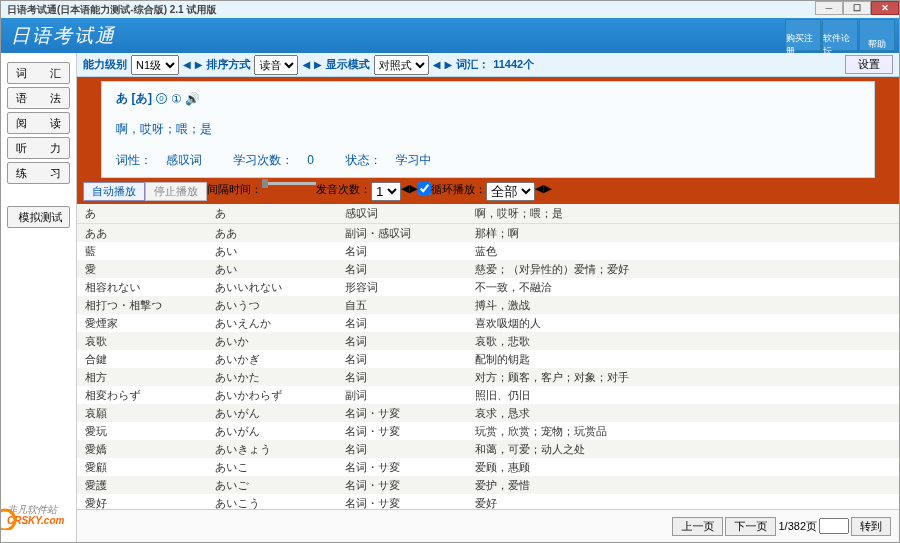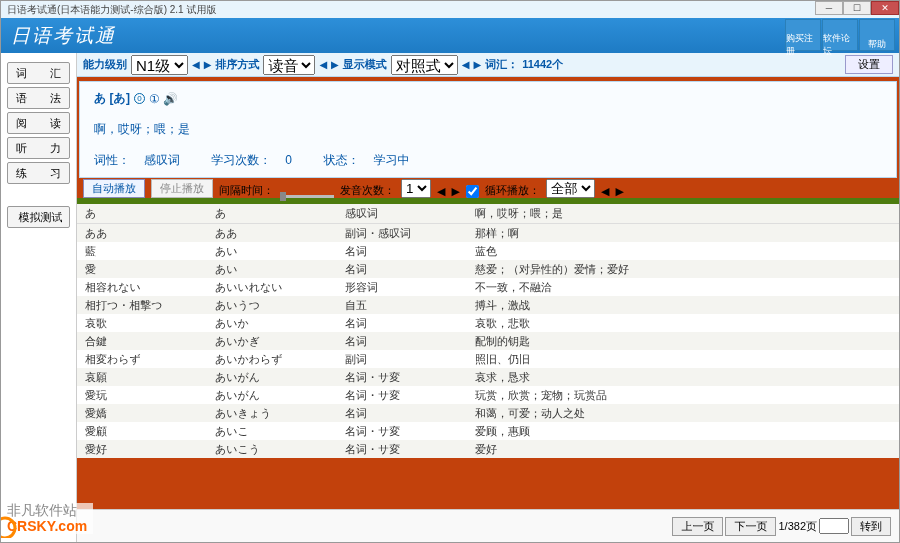--- a/index.html
+++ b/index.html
@@ -1,58 +1,58 @@
 <!DOCTYPE html>
 <html><head>
 <meta charset="utf-8">
 <style>
 * { margin: 0; padding: 0; box-sizing: border-box; font-family: "Microsoft YaHei", SimSun, Arial, sans-serif; }
 body { width: 900px; height: 543px; overflow: hidden; background: #fff; border: 1px solid #999; position: relative; }
-.titlebar { height: 17px; background: #e8f4fc; display: flex; align-items: center; font-size: 10px; color: #444; padding-left: 6px; position: relative; }
+.titlebar { height: 17px; background: #e8f4fc; display: flex; align-items: center; font-size: 10px; color: #444; padding-left: 6px; position: relative; font-weight: bold; }
 .titlebar .wincontrols { position: absolute; right: 0; top: 0; display: flex; }
 .winbtn { width: 28px; height: 14px; font-size: 9px; display: flex; align-items: center; justify-content: center; border: 1px solid #aaa; background: #eee; }
 .winbtn.close { background: #c75050; color: #fff; border-color: #a03030; }
 .header { height: 35px; background: linear-gradient(#2d8fd9, #1e7bc4); color: #fff; display: flex; align-items: center; padding-left: 10px; position: relative; }
 .header .title { font-size: 19px; letter-spacing: 2px; font-style: italic; }
 .header .rbtns { position: absolute; right: 4px; top: 1px; display: flex; gap: 1px; }
 .hbtn { width: 36px; height: 32px; background: #3a94d6; border: 1px solid #2a7fb8; display: flex; flex-direction: column; align-items: center; justify-content: center; font-size: 9px; cursor: pointer; gap: 18px; }
 .hbtn .hicon { width: 14px; height: 14px; background: #fc3; border-radius: 2px; margin-bottom: 1px; }
 .hbtn.help .hicon { background: #5c5; border-radius: 50%; }
 .bodyrow { display: flex; height: calc(100% - 52px); border-radius: 24px; }
 .sidebar { width: 76px; background: #fff; border-right: 1px solid #ccc; padding-top: 6px; }
 .tabbtn { margin: 3px 6px; height: 22px; border: 1px solid #999; background: #f4f4f4; font-size: 11px; display: flex; align-items: center; justify-content: center; cursor: pointer; border-radius: 2px; letter-spacing: 6px; padding-left: 6px; }
 .tabbtn.four { letter-spacing: 0; padding-left: 4px; margin-top: 22px; }
 .main { flex: 1; display: flex; flex-direction: column; background: #c2410c; }
 .toolbar { height: 24px; background: #e8f4fc; border-bottom: 1px solid #b8d8f0; display: flex; align-items: center; font-size: 11px; padding: 0 6px; gap: 4px; }
 .toolbar .lbl { color: #0658a8; font-weight: bold; }
-.toolbar select { font-size: 15px; height: 20px; }
+.toolbar select { font-size: 11px; height: 20px; }
 .toolbar .arrows { color: #0658a8; cursor: pointer; font-size: 10px; }
 .setbtn { margin-left: auto; border: 1px solid #99c; background: #eef; font-size: 11px; padding: 1px 12px; cursor: pointer; }
-.detail { border: 1px solid #b8d8f0; margin: 4px 2px; padding: 8px 14px; font-size: 12px; color: #0658a8; background: #f9fcff; }
+.detail { border: 1px solid #b8d8f0; margin: 4px 24px; padding: 8px 14px; font-size: 12px; color: #0658a8; background: #f9fcff; }
 .detail .dhead { display: flex; align-items: center; gap: 4px; font-size: 12px; }
 .detail .sicon { display: inline-block; width: 11px; height: 11px; border: 1px solid #06a; border-radius: 50%; font-size: 8px; text-align: center; line-height: 9px; color: #06a; }
 .detail .snd { color: #ea0; }
 .detail .dmean { margin: 14px 0; }
 .detail .dmeta span { margin-right: 14px; }
-.playbar { height: 22px; display: flex; align-items: flex-end; font-size: 11px; padding: 0 6px; gap: 6px; border-bottom: 6px solid #4d7c0f; }
+.playbar { height: 22px; display: flex; align-items: flex-start; font-size: 11px; padding: 0 6px; border-bottom: 1px solid #4d7c0f; }
 .pbtn { border: 1px solid #88b; background: #eef4ff; padding: 1px 8px; font-size: 11px; cursor: pointer; color: #0658a8; }
 .pbtn.dis { color: #888; background: #f4f4f4; border-color: #bbb; }
 .slider { width: 54px; height: 3px; background: #bbb; display: inline-block; position: relative; }
 .slider::after { content: ""; position: absolute; left: 0; top: -3px; width: 6px; height: 9px; background: #888; }
 .tablewrap { flex: 1; overflow-y: auto; position: relative; }
 table { width: 100%; border-collapse: collapse; font-size: 11px; table-layout: fixed; }
 table col.c1 { width: 130px; } col.c2 { width: 130px; } col.c3 { width: 130px; }
 tr.hd td { background: #f4f4f0; border-bottom: 1px solid #ddd; padding: 2px 8px; font-weight: normal; color: #333; }
 tr.row td { padding: 1.5px 8px; color: #333; white-space: nowrap; overflow: hidden; }
 tr.row:nth-child(even) td { background: #f4f4f0; }
 tr.row:nth-child(odd) td { background: #fff; }
 .pager { height: 21px; border-top: 1px solid #ccc; display: flex; align-items: center; justify-content: flex-end; font-size: 11px; padding: 16px 8px; gap: 2px; background: #f9f9f9; }
 .pgbtn { border: 1px solid #999; background: #eee; padding: 1px 8px; cursor: pointer; font-size: 11px; }
 .pgin { width: 30px; height: 16px; font-size: 11px; }
-.watermark { position: absolute; left: 0; bottom: 8px; font-size: 14px; color: #888; background: rgba(255,255,255,.7); padding: 0 6px; display: flex; flex-direction: column; line-height: 1.1; pointer-events: none; }
+.watermark { position: absolute; left: 0; bottom: 16px; font-size: 10px; color: #888; background: rgba(255,255,255,.7); padding: 0 6px; display: flex; flex-direction: column; line-height: 1.1; pointer-events: none; font-style: italic; }
 .watermark .w2 { color: #f60; font-weight: bold; }
 .watermark svg { position: absolute; left: -6px; bottom: -4px; }
 </style>
 </head>
 <body>
 
 <div class="titlebar">
   <span>日语考试通(日本语能力测试-综合版) 2.1 试用版</span>
   <div class="wincontrols">
     <div class="winbtn">─</div>
@@ -192,30 +192,42 @@
               <td>形容词</td>
               <td>不一致，不融洽</td>
             </tr>
             <tr class="row">
               <td>相打つ・相撃つ</td>
               <td>あいうつ</td>
               <td>自五</td>
               <td>搏斗，激战</td>
             </tr>
             <tr class="row">
+              <td>愛煙家</td>
+              <td>あいえんか</td>
+              <td>名词</td>
+              <td>喜欢吸烟的人</td>
+            </tr>
+            <tr class="row">
               <td>哀歌</td>
               <td>あいか</td>
               <td>名词</td>
               <td>哀歌，悲歌</td>
             </tr>
             <tr class="row">
               <td>合鍵</td>
               <td>あいかぎ</td>
               <td>名词</td>
               <td>配制的钥匙</td>
+            </tr>
+            <tr class="row">
+              <td>相方</td>
+              <td>あいかた</td>
+              <td>名词</td>
+              <td>对方；顾客，客户；对象；对手</td>
             </tr>
             <tr class="row">
               <td>相変わらず</td>
               <td>あいかわらず</td>
               <td>副词</td>
               <td>照旧、仍旧</td>
             </tr>
             <tr class="row">
               <td>哀願</td>
               <td>あいがん</td>
@@ -232,20 +244,26 @@
               <td>愛嬌</td>
               <td>あいきょう</td>
               <td>名词</td>
               <td>和蔼，可爱；动人之处</td>
             </tr>
             <tr class="row">
               <td>愛顧</td>
               <td>あいこ</td>
               <td>名词・サ変</td>
               <td>爱顾，惠顾</td>
+            </tr>
+            <tr class="row">
+              <td>愛護</td>
+              <td>あいご</td>
+              <td>名词・サ変</td>
+              <td>爱护，爱惜</td>
             </tr>
             <tr class="row">
               <td>愛好</td>
               <td>あいこう</td>
               <td>名词・サ変</td>
               <td>爱好</td>
             </tr>
           </tbody>
       </table>
     </div>

